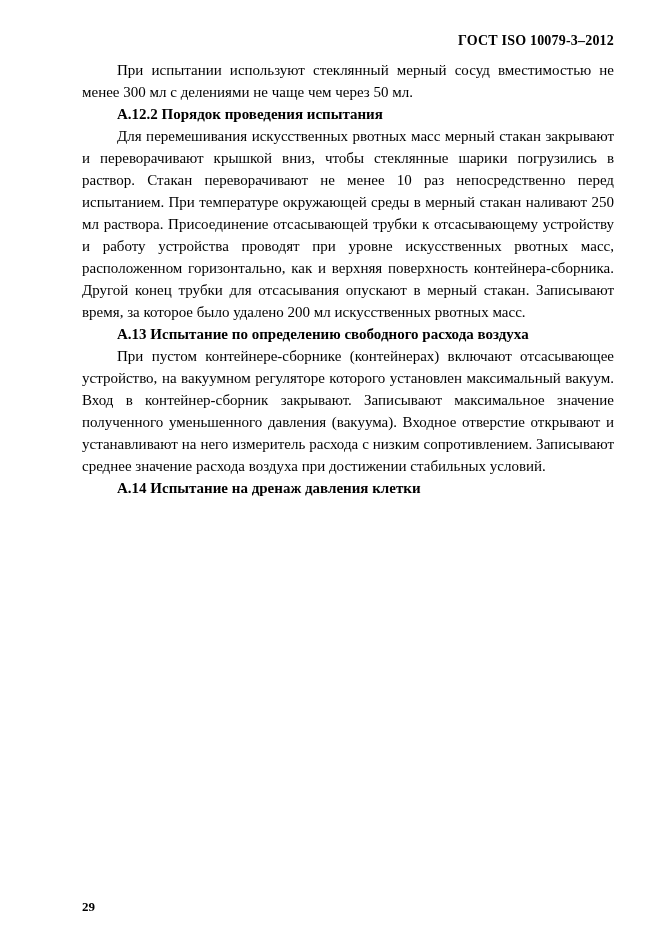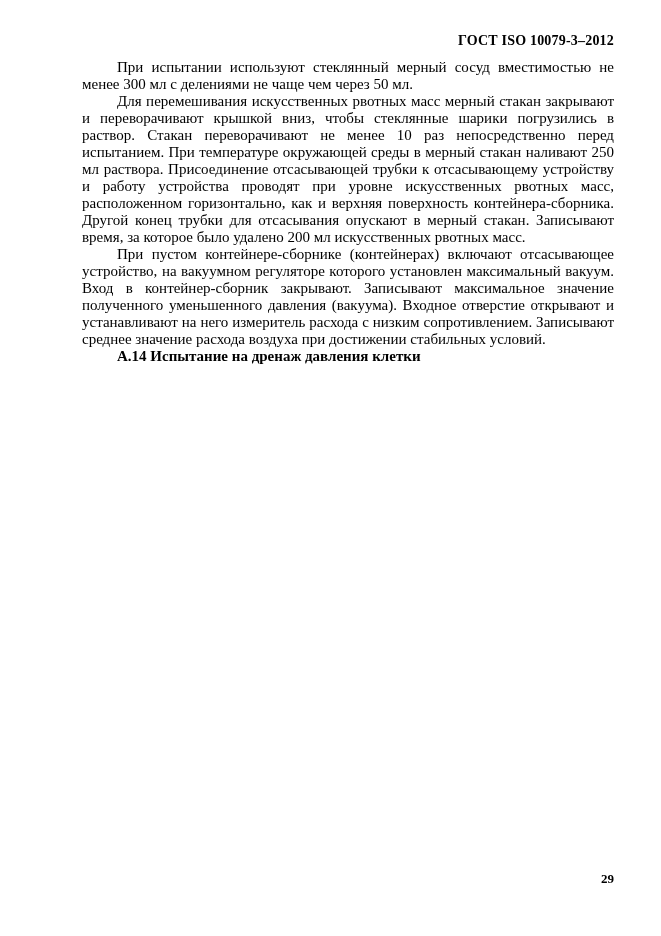--- a/index.html
+++ b/index.html
@@ -26,55 +26,57 @@
     font-size: 14px;
     letter-spacing: 0.2px;
     white-space: nowrap;
   }
   .doc-body {
     position: absolute;
     top: 59px;
     left: 82px;
     width: 532px;
     font-size: 15px;
-    line-height: 17px;
+    line-height: 22px;
     text-align: justify;
   }
   .doc-body p {
     margin: 0;
     padding: 0;
     text-indent: 35px;
   }
   .doc-body p.heading {
     font-weight: bold;
     text-align: left;
   }
   .page-number {
     position: absolute;
-    top: 871px;
+    top: 899px;
     left: 82px;
     width: 532px;
-    text-align: right;
+    text-align: left;
     font-weight: bold;
     font-size: 13px;
   }
 </style>
 </head>
 <body>
 
 <div class="page">
 
   <div class="running-header">ГОСТ ISO 10079-3–2012</div>
 
   <div class="doc-body">
     <p>При испытании используют стеклянный мерный сосуд вместимостью не менее 300 мл с делениями не чаще чем через 50 мл.</p>
 
+    <p class="heading">А.12.2 Порядок проведения испытания</p>
 
     <p>Для перемешивания искусственных рвотных масс мерный стакан закрывают и переворачивают крышкой вниз, чтобы стеклянные шарики погрузились в раствор. Стакан переворачивают не менее 10 раз непосредственно перед испытанием. При температуре окружающей среды в мерный стакан наливают 250 мл раствора. Присоединение отсасывающей трубки к отсасывающему устройству и работу устройства проводят при уровне искусственных рвотных масс, расположенном горизонтально, как и верхняя поверхность контейнера-сборника. Другой конец трубки для отсасывания опускают в мерный стакан. Записывают время, за которое было удалено 200 мл искусственных рвотных масс.</p>
 
+    <p class="heading">А.13 Испытание по определению свободного расхода воздуха</p>
 
     <p>При пустом контейнере-сборнике (контейнерах) включают отсасывающее устройство, на вакуумном регуляторе которого установлен максимальный вакуум. Вход в контейнер-сборник закрывают. Записывают максимальное значение полученного уменьшенного давления (вакуума). Входное отверстие открывают и устанавливают на него измеритель расхода с низким сопротивлением. Записывают среднее значение расхода воздуха при достижении стабильных условий.</p>
 
     <p class="heading">А.14 Испытание на дренаж давления клетки</p>
 
   </div>
 
   <div class="page-number">29</div>
 
 </div>

